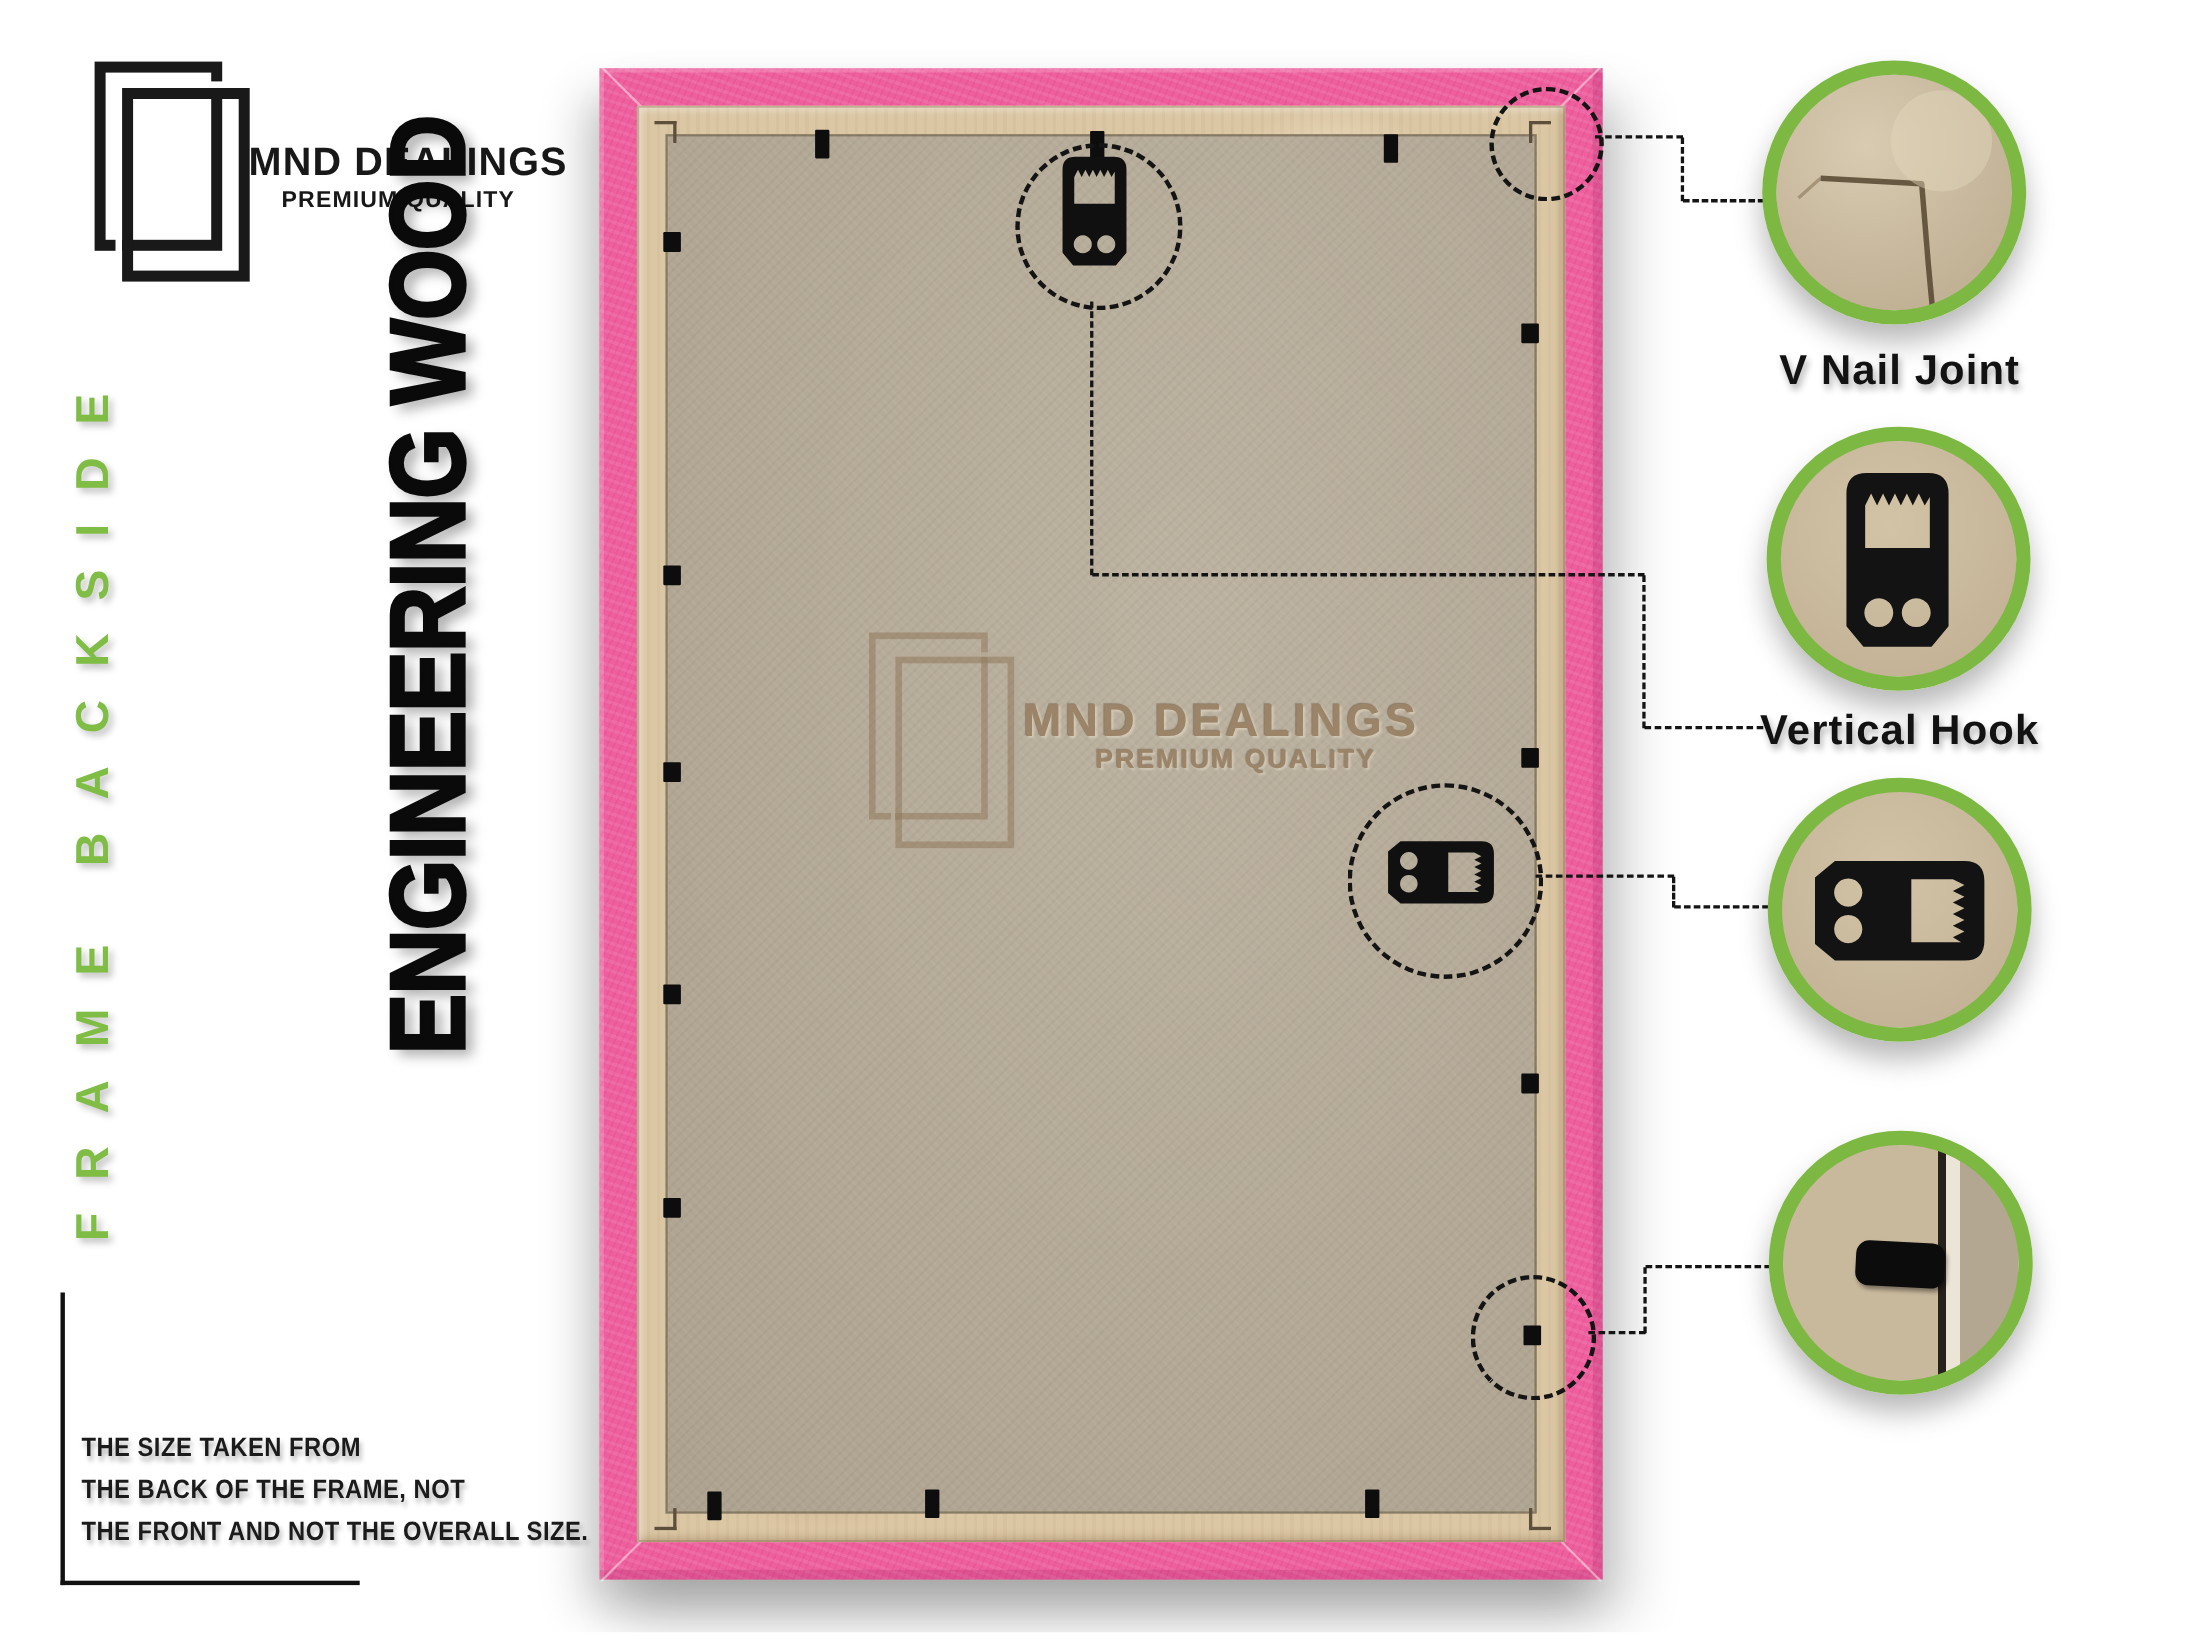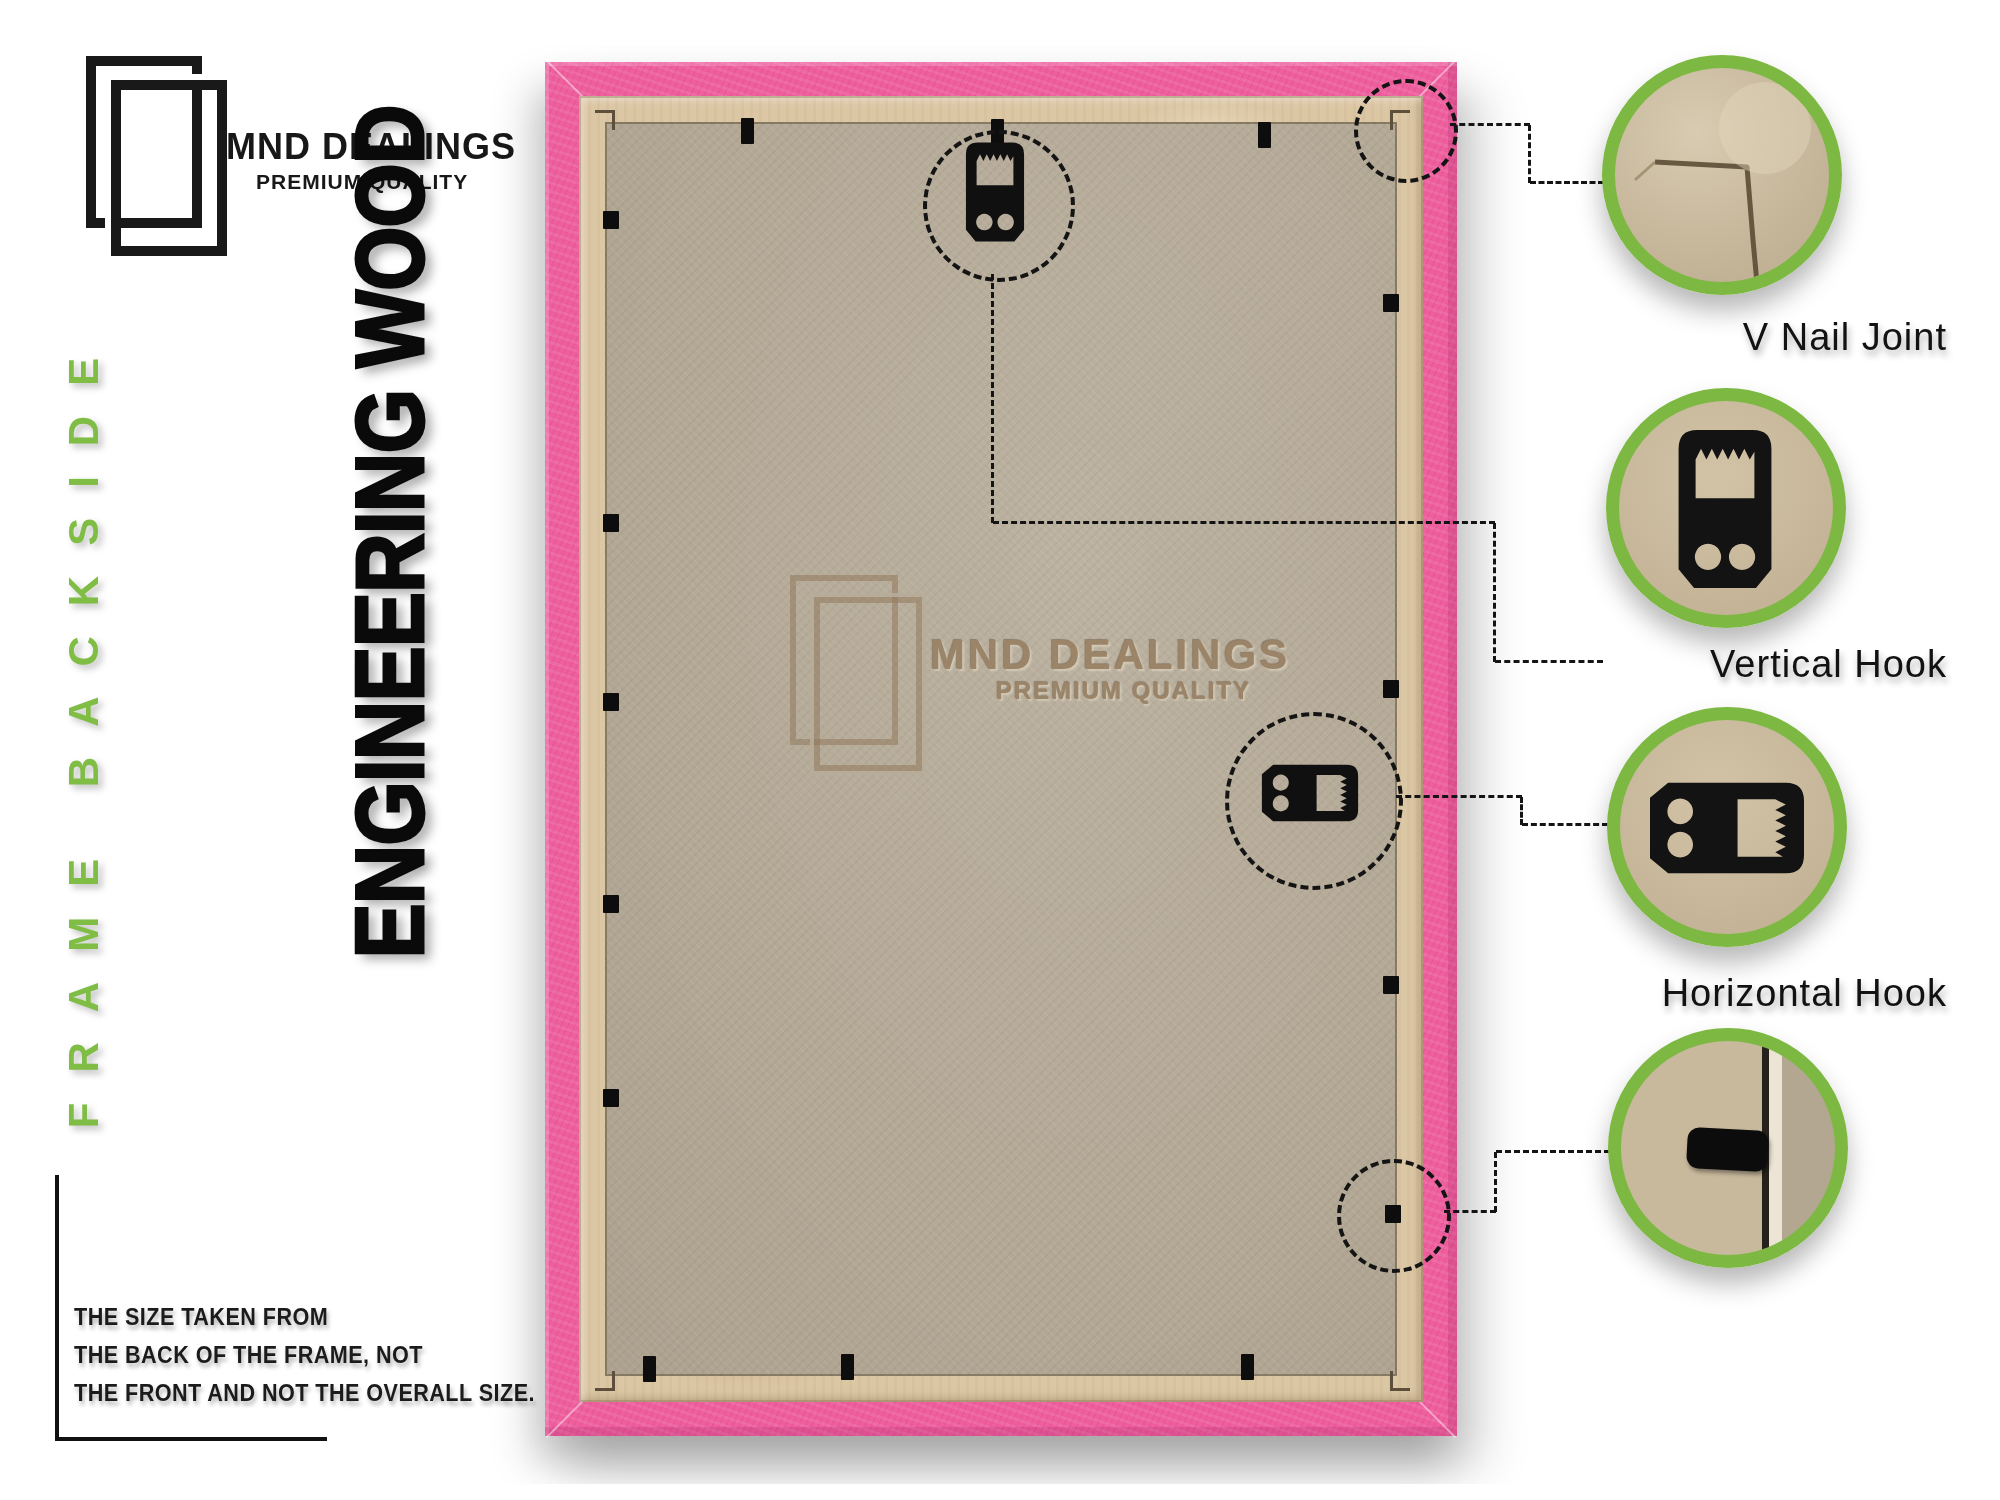--- a/index.html
+++ b/index.html
@@ -99,21 +99,21 @@
            border:13px solid #7db843;overflow:hidden;
            box-shadow:0 16px 26px rgba(0,0,0,.28);}
   .co1{left:1602px;top:55px;background:radial-gradient(circle at 38% 30%,#d8cbb1,#c1b195 75%);}
   .co2{left:1606px;top:388px;background:radial-gradient(circle at 45% 35%,#d2c3a7,#c3b296 80%);}
   .co3{left:1607px;top:707px;background:radial-gradient(circle at 45% 35%,#d2c3a7,#c3b296 80%);}
   .co4{left:1608px;top:1028px;
        background:linear-gradient(90deg,#c8b89c 0 66%,#26211a 66% 69%,#ece5d6 69% 75%,#b3a791 75% 100%);}
   .co-svg{position:absolute;left:0;top:0;}
   .co4 .clip-big{position:absolute;left:31%;top:41%;width:38%;height:19%;background:#0c0c0c;
                  border-radius:12px;transform:rotate(3deg);box-shadow:2px 3px 4px rgba(0,0,0,.4);}
-  .co-label{position:absolute;width:440px;text-align:right;font-size:38px;font-weight:normal;
+  .co-label{position:absolute;width:440px;text-align:center;font-size:38px;font-weight:bold;
             letter-spacing:1px;color:#121212;white-space:nowrap;
             text-shadow:2px 5px 7px rgba(0,0,0,.32);}
   .cl1{left:1507px;top:316px;}
   .cl2{left:1507px;top:643px;}
   .cl3{left:1507px;top:972px;}
   .cl4{left:1507px;top:1290px;}
 </style>
 </head>
 <body>
 
@@ -226,19 +226,18 @@
       <use href="#hanger" fill="#131313"></use>
     </svg>
   </div>
   <div class="co-label cl2">Vertical Hook</div>
 
   <div class="callout co3">
     <svg class="co-svg" style="left:58px;top:28px;transform:rotate(90deg);" width="98" height="160" viewBox="0 0 64 106">
       <use href="#hanger" fill="#131313"></use>
     </svg>
   </div>
-  <div class="co-label cl3">Horizontal Hook</div>
 
   <div class="callout co4">
     <div class="clip-big"></div>
   </div>
 
 </div>
 
 </body></html>

